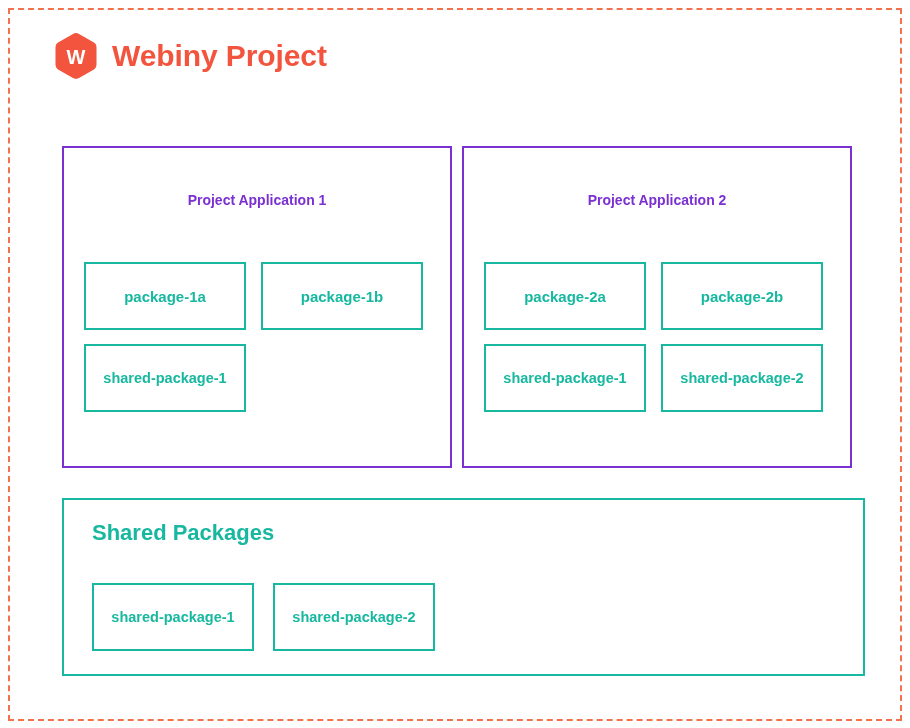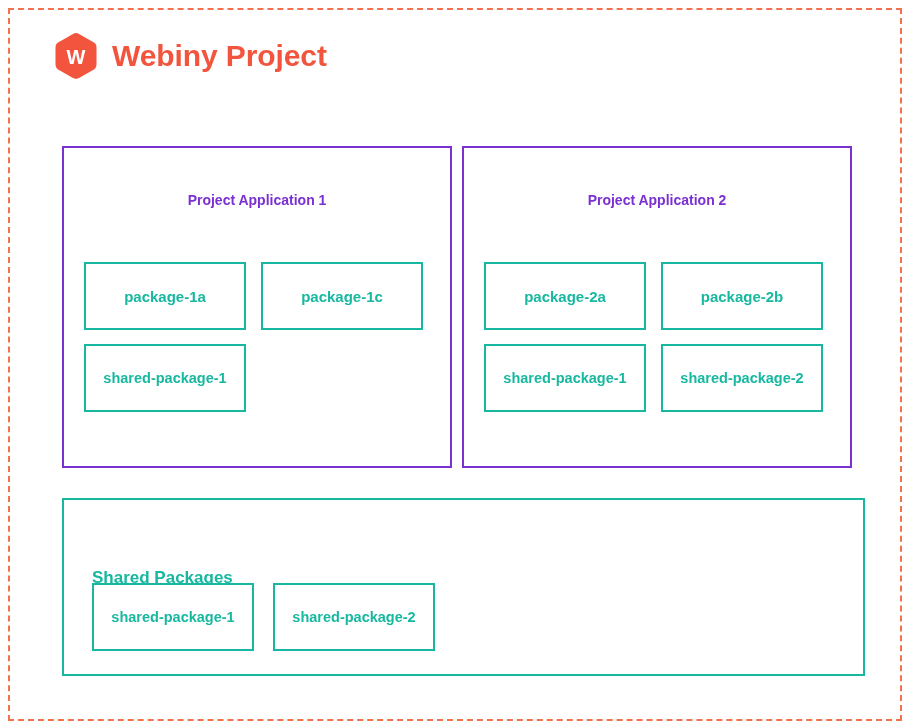--- a/index.html
+++ b/index.html
@@ -103,24 +103,23 @@
     width: 803px;
     height: 178px;
     box-sizing: border-box;
     border: 2px solid #18B8A0;
     background: #ffffff;
   }
   #shared-panel-title {
     position: absolute;
     left: 28px;
     top: 20px;
-    font-size: 17px;
+    font-size: 22px;
     font-weight: bold;
     color: #18B8A0;
-    margin-top: 48px;
   }
   #shared-pkg-grid {
     position: absolute;
     left: 28px;
     top: 83px;
     display: flex;
     gap: 19px;
   }
 </style>
 </head>
@@ -137,21 +136,21 @@
         <text x="22" y="31.5" text-anchor="middle" font-family="Liberation Sans, sans-serif" font-size="20" font-weight="bold" fill="#FFFFFF">W</text>
       </svg>
     </span>
     <span id="brand-title">Webiny Project</span>
   </div>
 
   <div class="app-panel" id="app-panel-1">
     <div class="app-panel-title">Project Application 1</div>
     <div class="pkg-grid">
       <div class="pkg-box">package-1a</div>
-      <div class="pkg-box">package-1c</div>
+      <div class="pkg-box">package-1b</div>
       <div class="pkg-box wide-label">shared-package-1</div>
     </div>
   </div>
 
   <div class="app-panel" id="app-panel-2">
     <div class="app-panel-title">Project Application 2</div>
     <div class="pkg-grid">
       <div class="pkg-box">package-2a</div>
       <div class="pkg-box">package-2b</div>
       <div class="pkg-box wide-label">shared-package-1</div>

